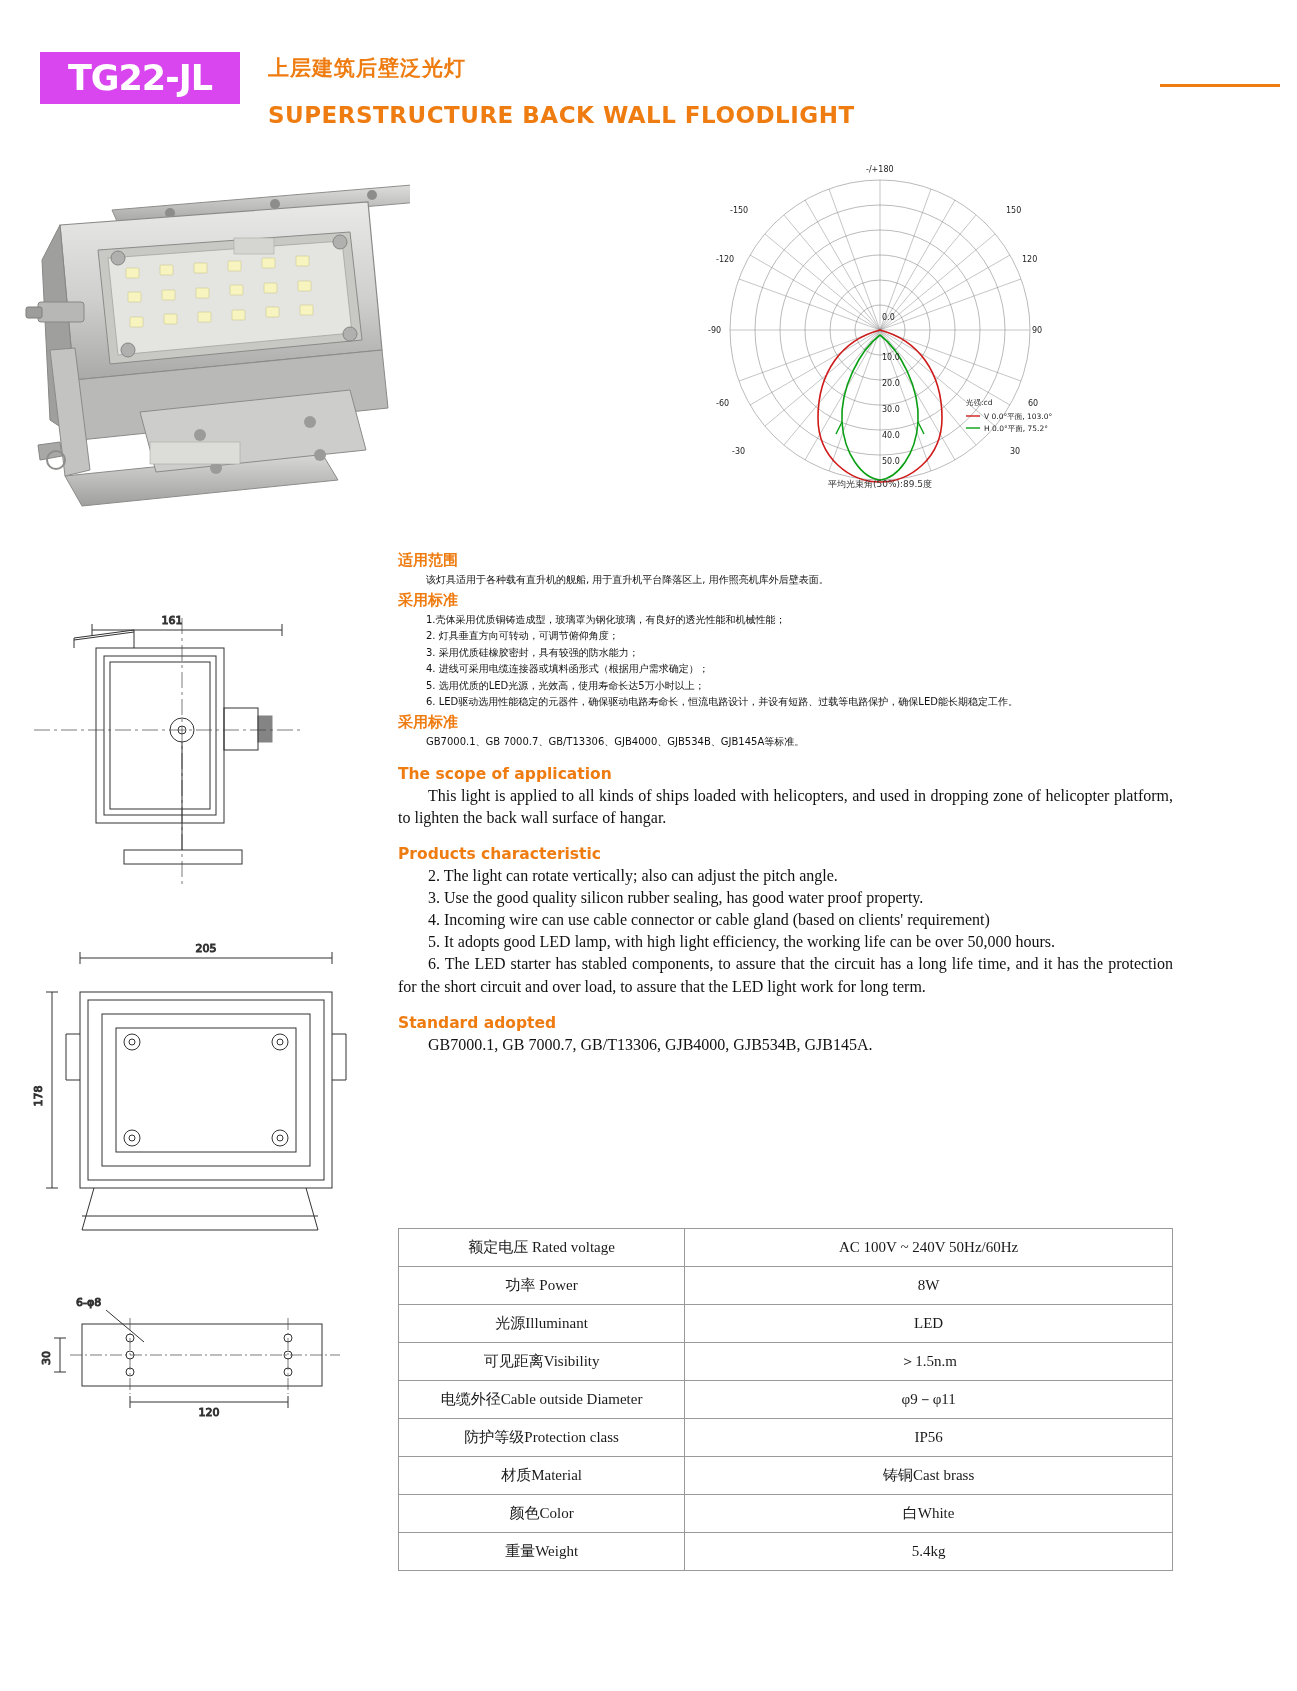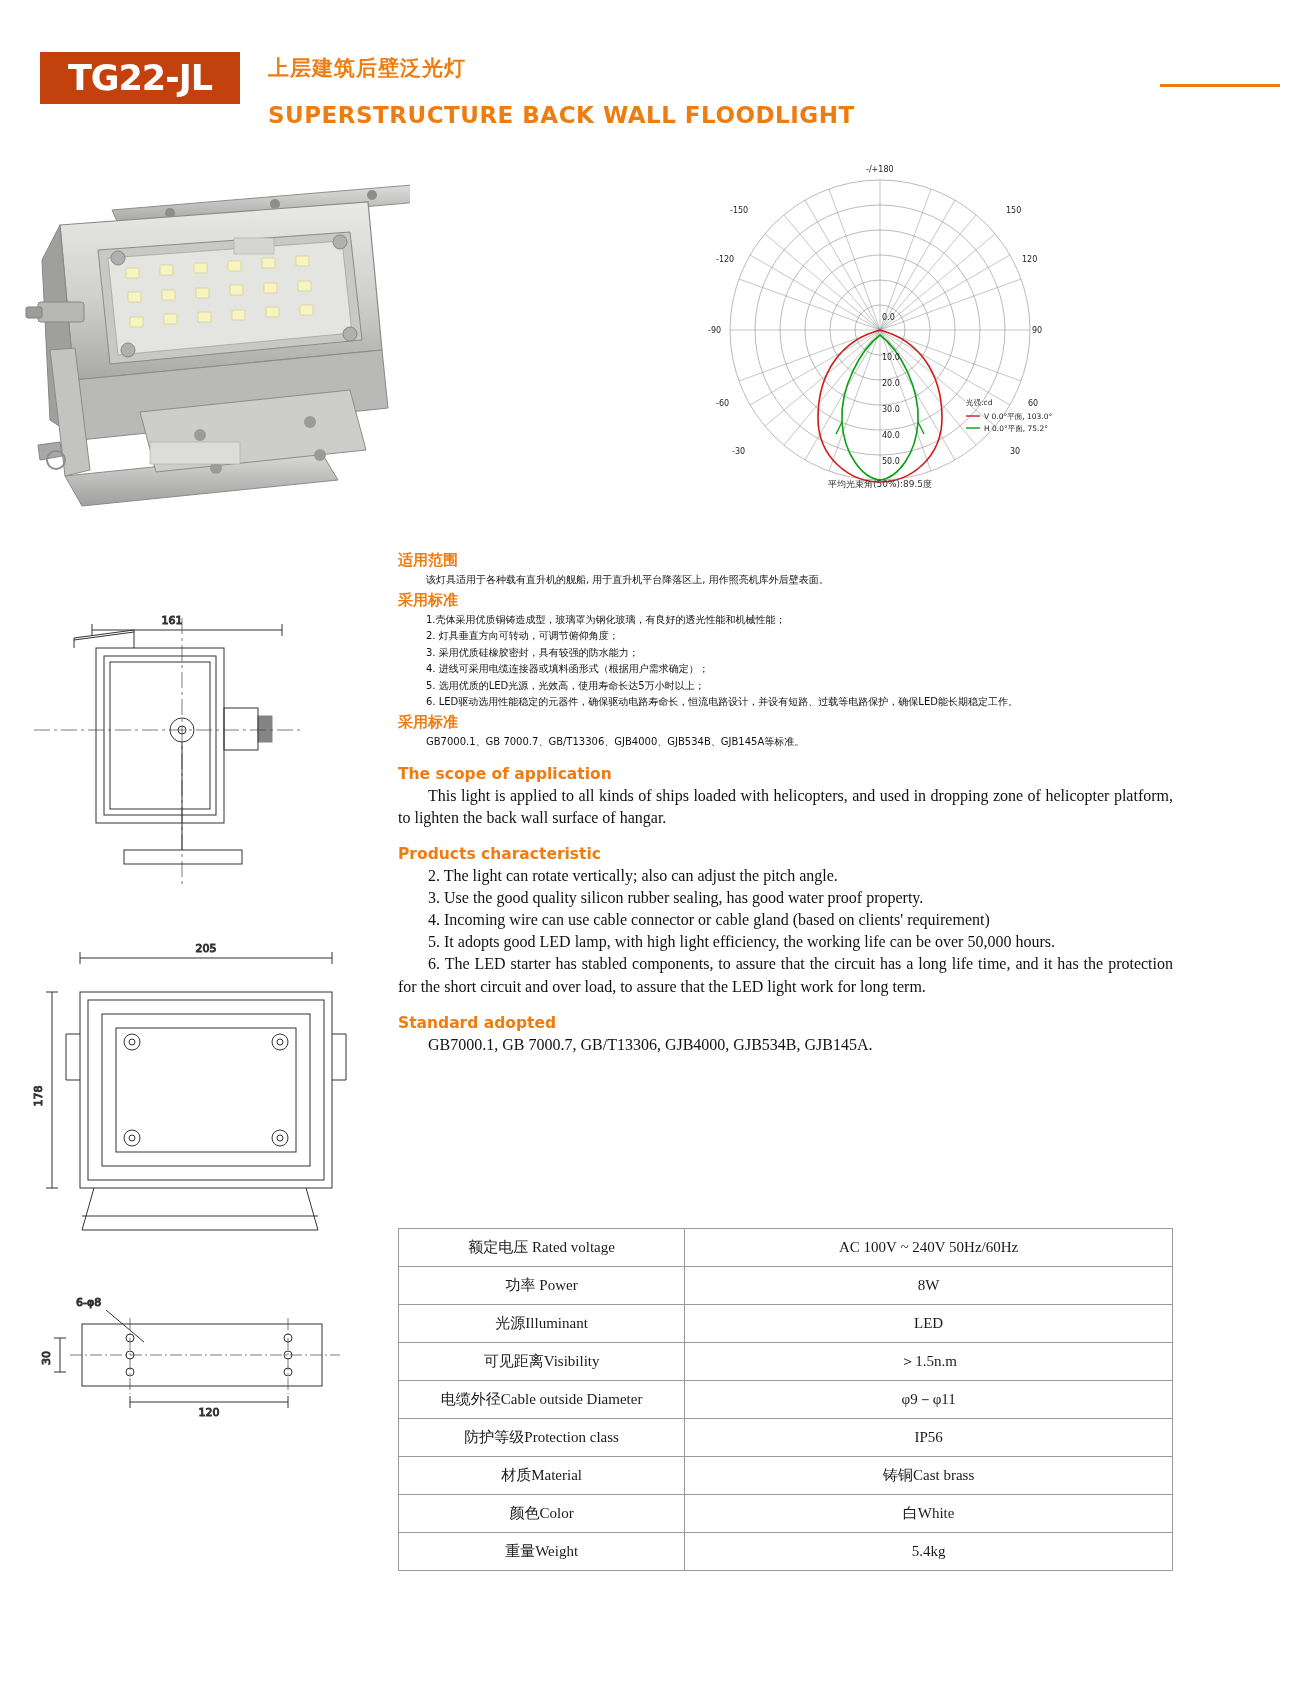--- a/index.html
+++ b/index.html
@@ -8,21 +8,21 @@
     background:#ffffff;
     font-family:"Liberation Serif", serif;
     color:#1a1a1a;
     position:relative;
     overflow:hidden;
   }
   
   .header{position:absolute;left:0;top:26px;width:1297px;height:74px;}
   .model-badge{
     position:absolute;left:40px;top:26px;width:200px;height:52px;
-    background:#c2410c;color:#ffffff;
+    background:#d946ef;color:#ffffff;
     font-family:"DejaVu Sans", sans-serif;
     font-weight:bold;font-size:35px;letter-spacing:-1px;
     display:flex;align-items:center;justify-content:center;
   }
   .title-cn{
     position:absolute;left:268px;top:28px;
     font-family:Liberation Sans, sans-serif;
     font-weight:bold;font-size:21px;color:#ef7c11;letter-spacing:1px;
   }
   .title-en{

